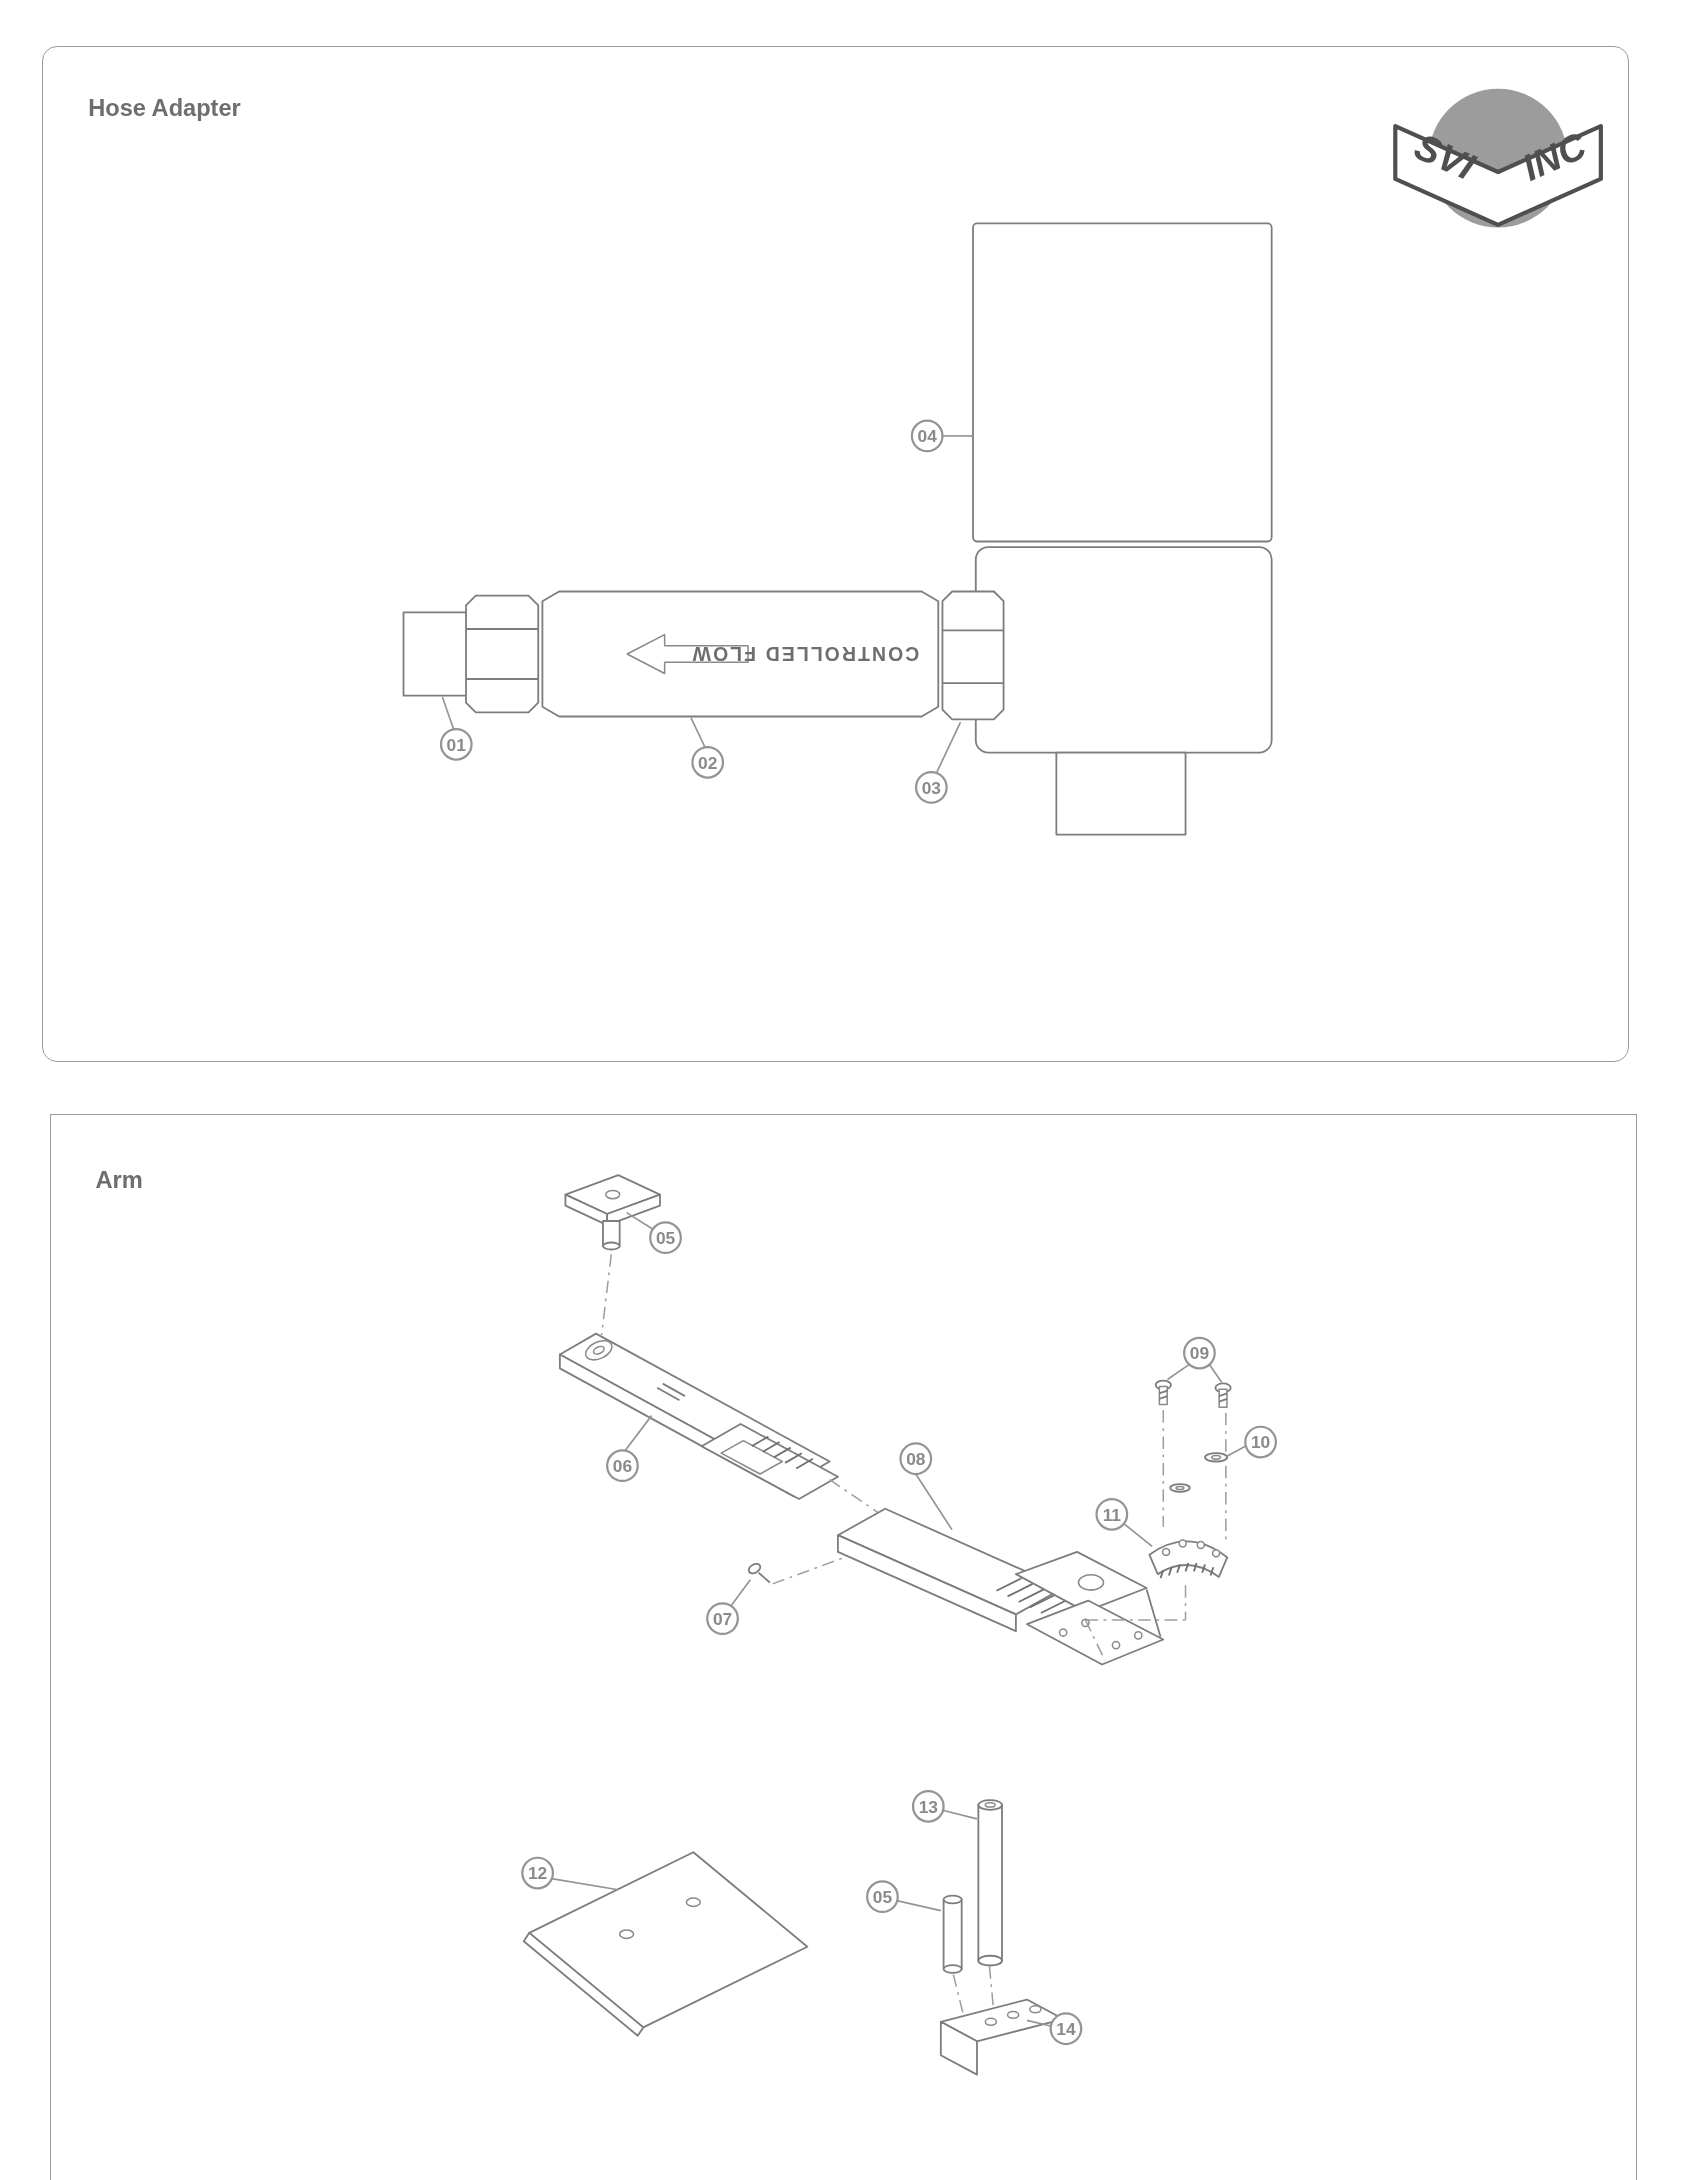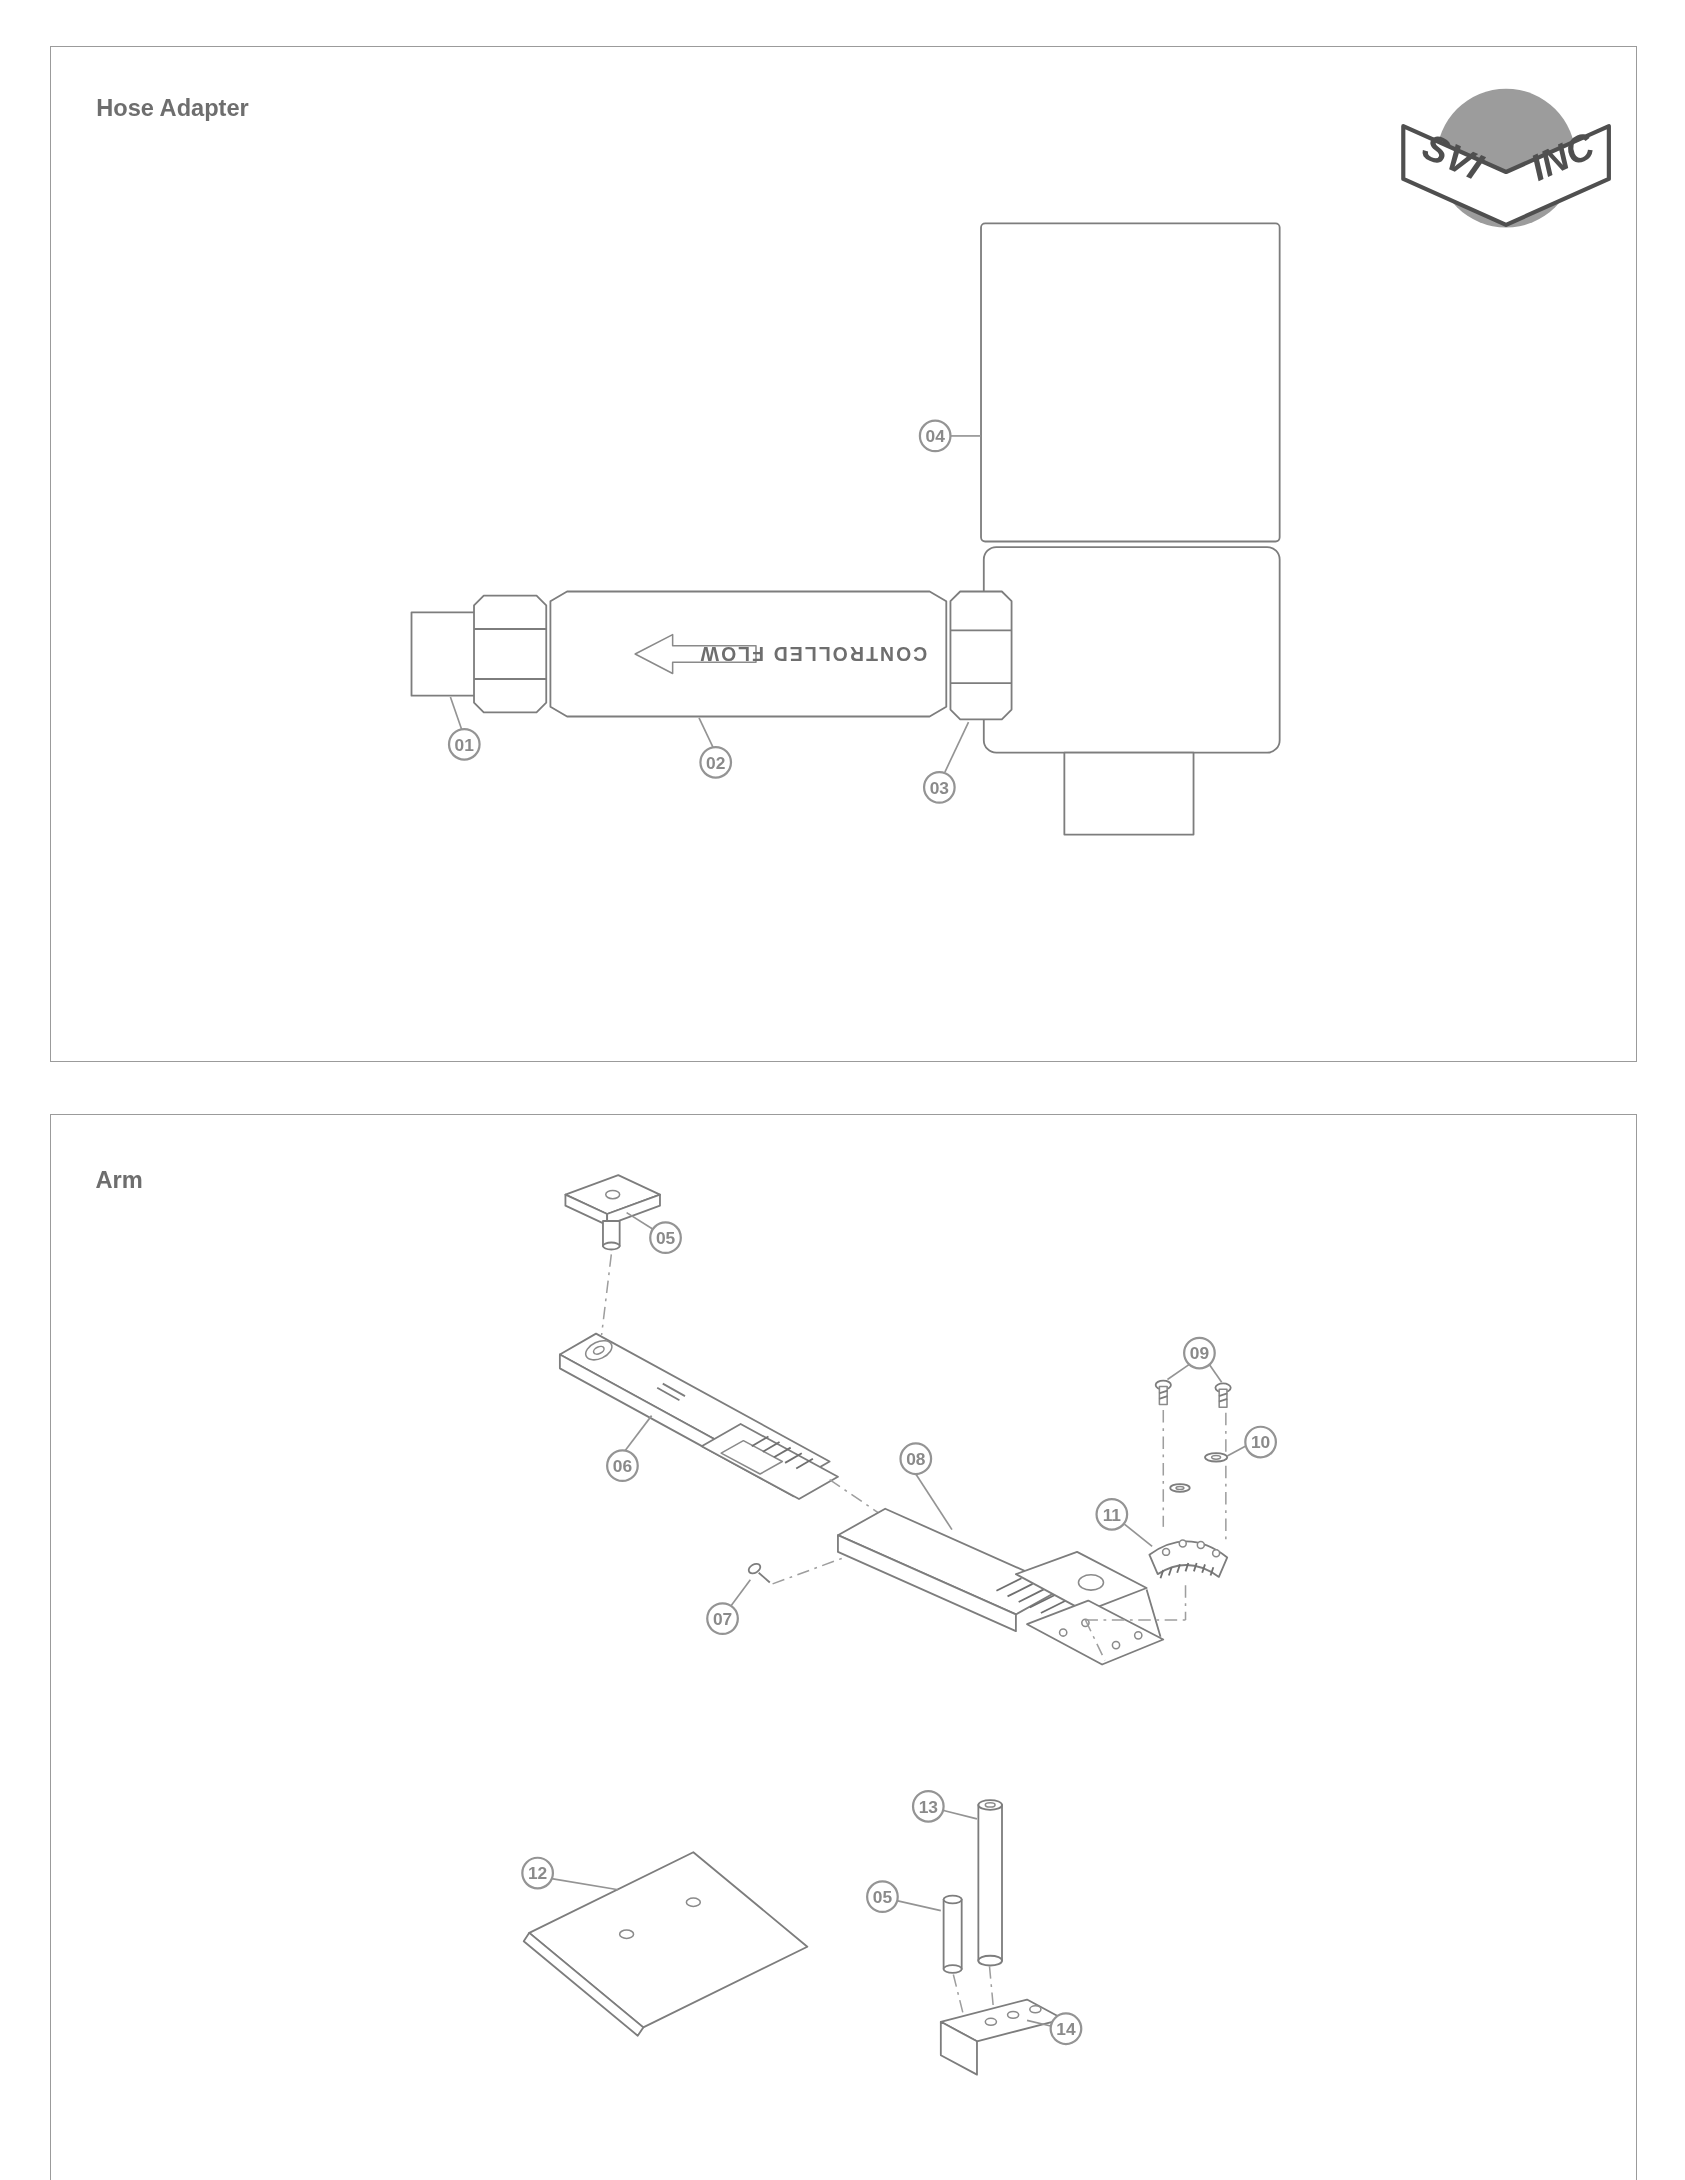--- a/index.html
+++ b/index.html
@@ -1,18 +1,18 @@
 <!DOCTYPE html>
 <html style="font-size:13.6px"><head>
 <meta charset="utf-8">
 <style>
   html,body{margin:0;padding:0;background:#ffffff;}
   body{width:1686px;height:2181px;position:relative;font-family:"Liberation Sans",sans-serif;}
   .panel{position:absolute;background:#fff;border:1.7px solid #9b9b9b;box-sizing:border-box;}
-  #panel-hose{left:50px;top:46px;width:1587px;height:1016px;}
+  #panel-hose{left:42px;top:46px;width:1587px;height:1016px;border-radius:15px;}
   #panel-arm{left:50px;top:1114px;width:1587px;height:1101px;}
   .panel svg{display:block;width:100%;height:100%;}
   .ln{fill:none;stroke:#7d7d7d;stroke-width:1.3;stroke-linejoin:round;}
   .fw{fill:#ffffff;stroke:#7d7d7d;stroke-width:1.3;stroke-linejoin:round;}
   .fw2{fill:#ffffff;stroke:#8a8a8a;stroke-width:1.1;stroke-linejoin:round;}
   .dash{fill:none;stroke:#9e9e9e;stroke-width:1.1;stroke-dasharray:9 4 2 4;}
   .co{fill:#ffffff;stroke:#949494;stroke-width:1.6;}
   .col{fill:none;stroke:#949494;stroke-width:1.2;}
   .cot{fill:#8a8a8a;font-family:"Liberation Sans",sans-serif;font-size:12.5px;font-weight:bold;text-anchor:middle;}
   .title{fill:#6e6e6e;font-family:"Liberation Sans",sans-serif;font-size:17px;font-weight:bold;}

